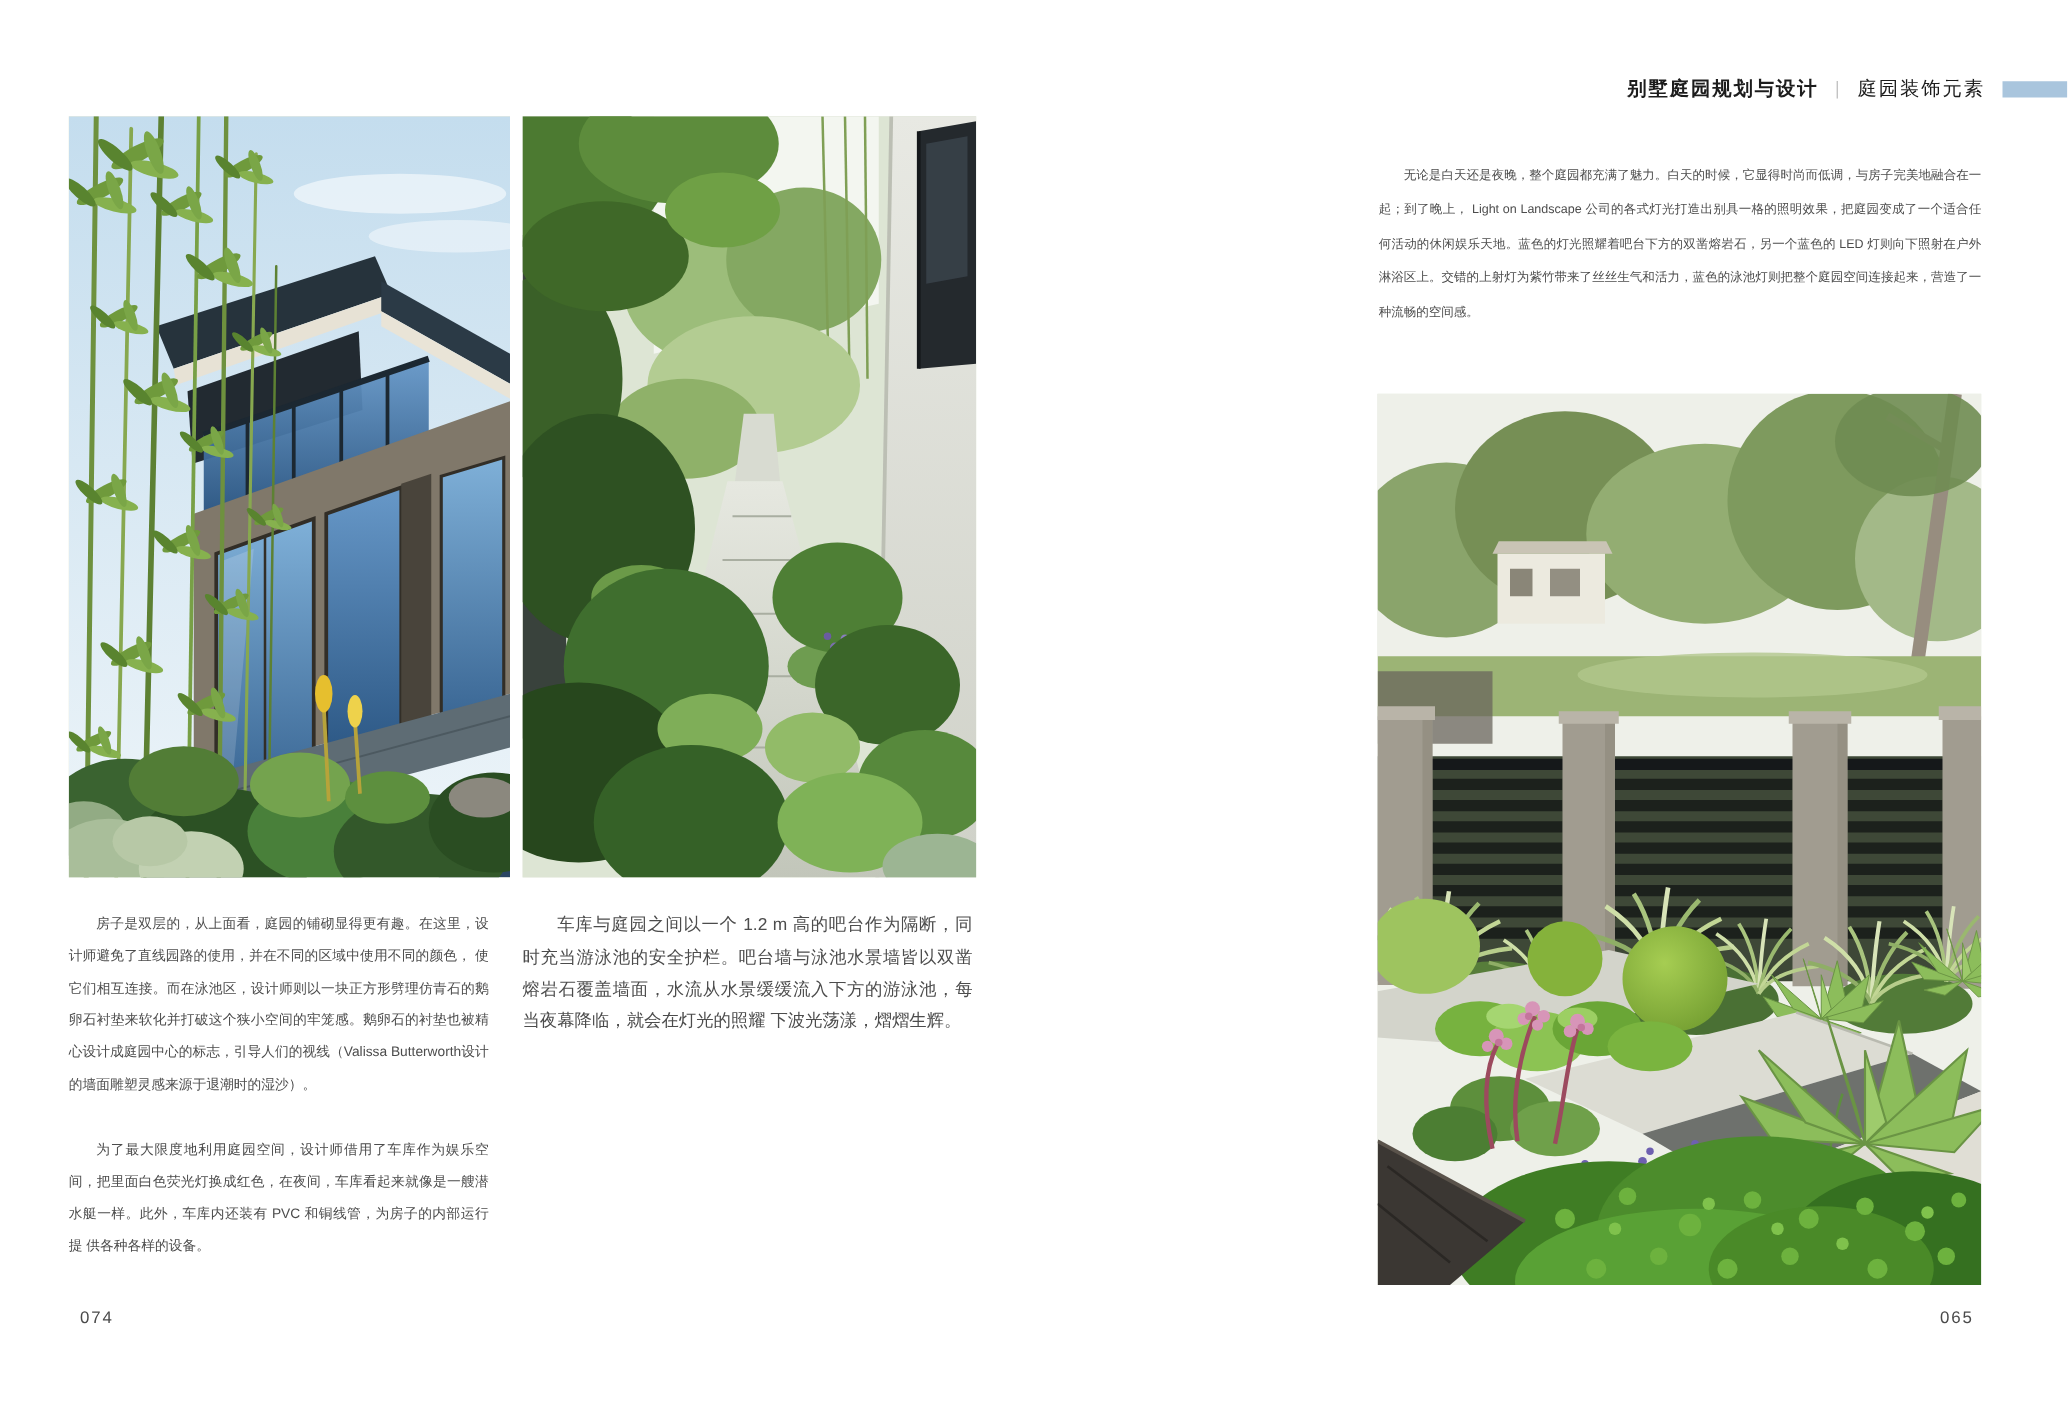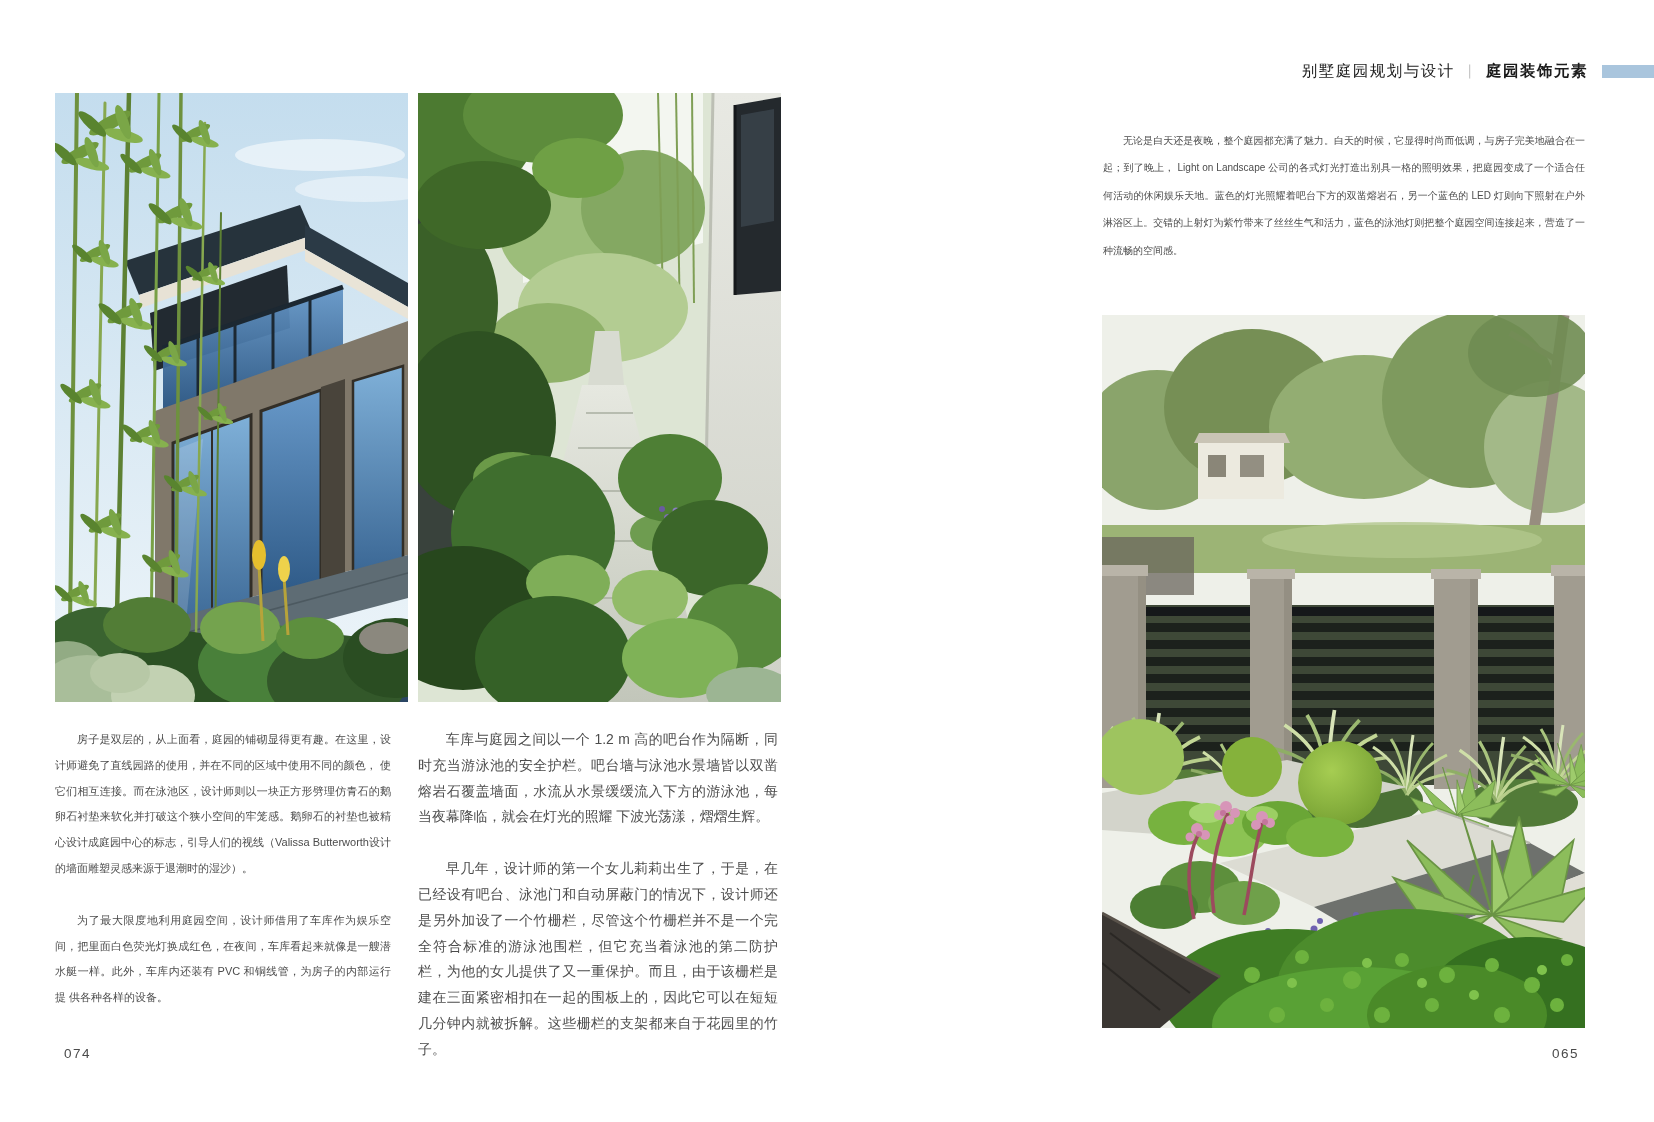--- a/index.html
+++ b/index.html
@@ -7,23 +7,23 @@
     position:relative; width:1654px; height:1122px; background:#ffffff;
     font-family:"Liberation Sans","DejaVu Sans",sans-serif; overflow:hidden;
     color:#4c4c4c;
   }
   
   .header {
     position:absolute; top:60px; left:0; right:0; height:22px;
     display:flex; justify-content:flex-end; align-items:center;
     font-size:15.5px; color:#1c1c1c; letter-spacing:1.5px;
   }
-  .header .t-main { font-weight:normal; }
+  .header .t-main { font-weight:bold; }
   .header .sep { color:#b3b3b3; font-weight:normal; margin:0 8px; font-size:14px; }
-  .header .t-sub { font-weight:bold; }
+  .header .t-sub { font-weight:normal; }
   .header .bar { width:52px; height:13px; background:var(--accent,#a9c5dd); margin-left:14px; }
 
   
   .photo { position:absolute; overflow:hidden; background:#dfe5d8; }
   .photo svg { display:block; width:100%; height:100%; }
   #photo-house  { left:55px;   top:93px;  width:353px; height:609px; }
   #photo-path   { left:418px;  top:93px;  width:363px; height:609px; }
   #photo-garden { left:1102px; top:315px; width:483px; height:713px; }
 
   
@@ -220,21 +220,20 @@
     </svg>
   </div>
 
   <div class="textcol" id="col1">
     <p>房子是双层的，从上面看，庭园的铺砌显得更有趣。在这里，设计师避免了直线园路的使用，并在不同的区域中使用不同的颜色， 使它们相互连接。而在泳池区，设计师则以一块正方形劈理仿青石的鹅卵石衬垫来软化并打破这个狭小空间的牢笼感。鹅卵石的衬垫也被精心设计成庭园中心的标志，引导人们的视线（Valissa Butterworth设计的墙面雕塑灵感来源于退潮时的湿沙）。</p>
     <p>为了最大限度地利用庭园空间，设计师借用了车库作为娱乐空间，把里面白色荧光灯换成红色，在夜间，车库看起来就像是一艘潜水艇一样。此外，车库内还装有 PVC 和铜线管，为房子的内部运行提 供各种各样的设备。</p>
   </div>
 
   <div class="textcol" id="col2">
     <p>车库与庭园之间以一个 1.2 m 高的吧台作为隔断，同时充当游泳池的安全护栏。吧台墙与泳池水景墙皆以双凿熔岩石覆盖墙面，水流从水景缓缓流入下方的游泳池，每当夜幕降临，就会在灯光的照耀 下波光荡漾，熠熠生辉。</p>
-    <p>早几年，设计师的第一个女儿莉莉出生了，于是，在已经设有吧台、泳池门和自动屏蔽门的情况下，设计师还是另外加设了一个竹栅栏，尽管这个竹栅栏并不是一个完全符合标准的游泳池围栏，但它充当着泳池的第二防护栏，为他的女儿提供了又一重保护。而且，由于该栅栏是建在三面紧密相扣在一起的围板上的，因此它可以在短短几分钟内就被拆解。这些栅栏的支架都来自于花园里的竹子。</p>
   </div>
 
   <div class="textcol" id="rp-text">
     <p>无论是白天还是夜晚，整个庭园都充满了魅力。白天的时候，它显得时尚而低调，与房子完美地融合在一起；到了晚上， Light on Landscape 公司的各式灯光打造出别具一格的照明效果，把庭园变成了一个适合任何活动的休闲娱乐天地。蓝色的灯光照耀着吧台下方的双凿熔岩石，另一个蓝色的 LED 灯则向下照射在户外淋浴区上。交错的上射灯为紫竹带来了丝丝生气和活力，蓝色的泳池灯则把整个庭园空间连接起来，营造了一种流畅的空间感。</p>
   </div>
 
   <div class="photo" id="photo-garden">
     <svg viewBox="0 0 483 713" preserveAspectRatio="none">
       <defs>
         <radialGradient id="p3ball" cx="0.4" cy="0.35" r="0.8">

